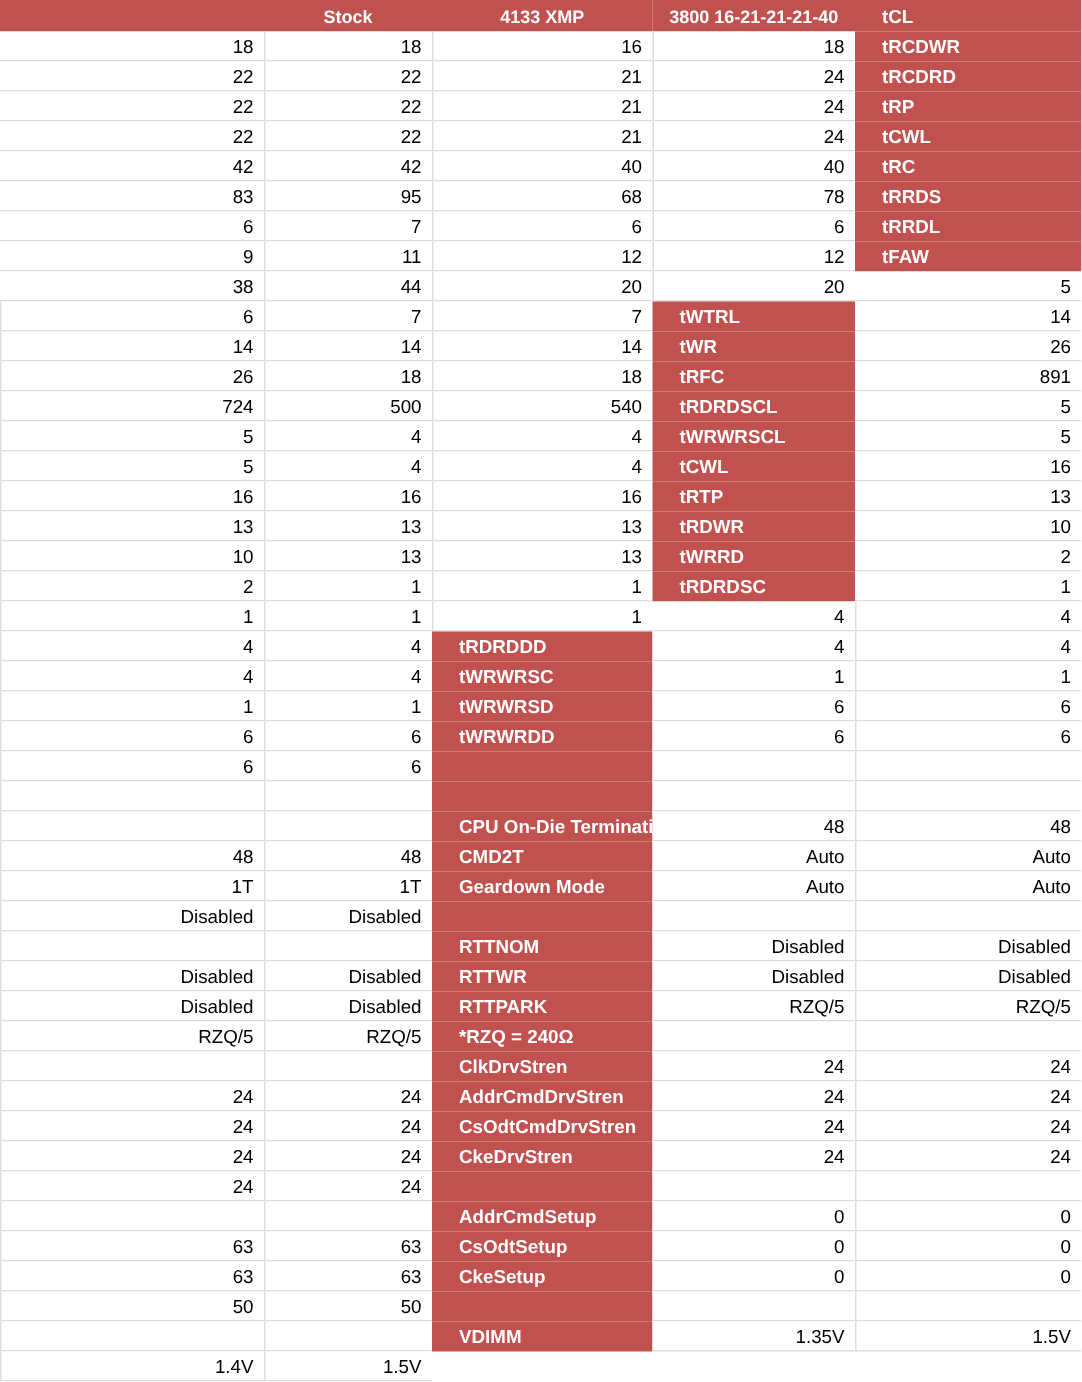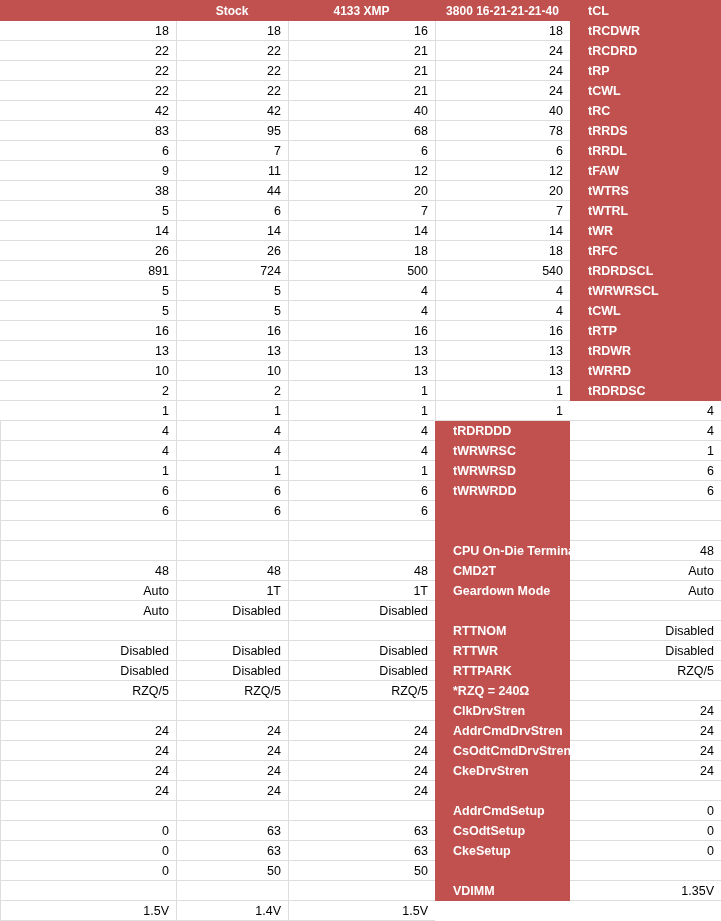--- a/index.html
+++ b/index.html
@@ -100,21 +100,20 @@
     <div class="label">tRRDL</div>
     <div class="cell">9</div>
     <div class="cell vline">11</div>
     <div class="cell vline">12</div>
     <div class="cell vline">12</div>
     <div class="label">tFAW</div>
     <div class="cell">38</div>
     <div class="cell vline">44</div>
     <div class="cell vline">20</div>
     <div class="cell vline">20</div>
-    <div class="label">tWTRS</div>
     <div class="cell">5</div>
     <div class="cell vline">6</div>
     <div class="cell vline">7</div>
     <div class="cell vline">7</div>
     <div class="label">tWTRL</div>
     <div class="cell">14</div>
     <div class="cell vline">14</div>
     <div class="cell vline">14</div>
     <div class="cell vline">14</div>
     <div class="label">tWR</div>

